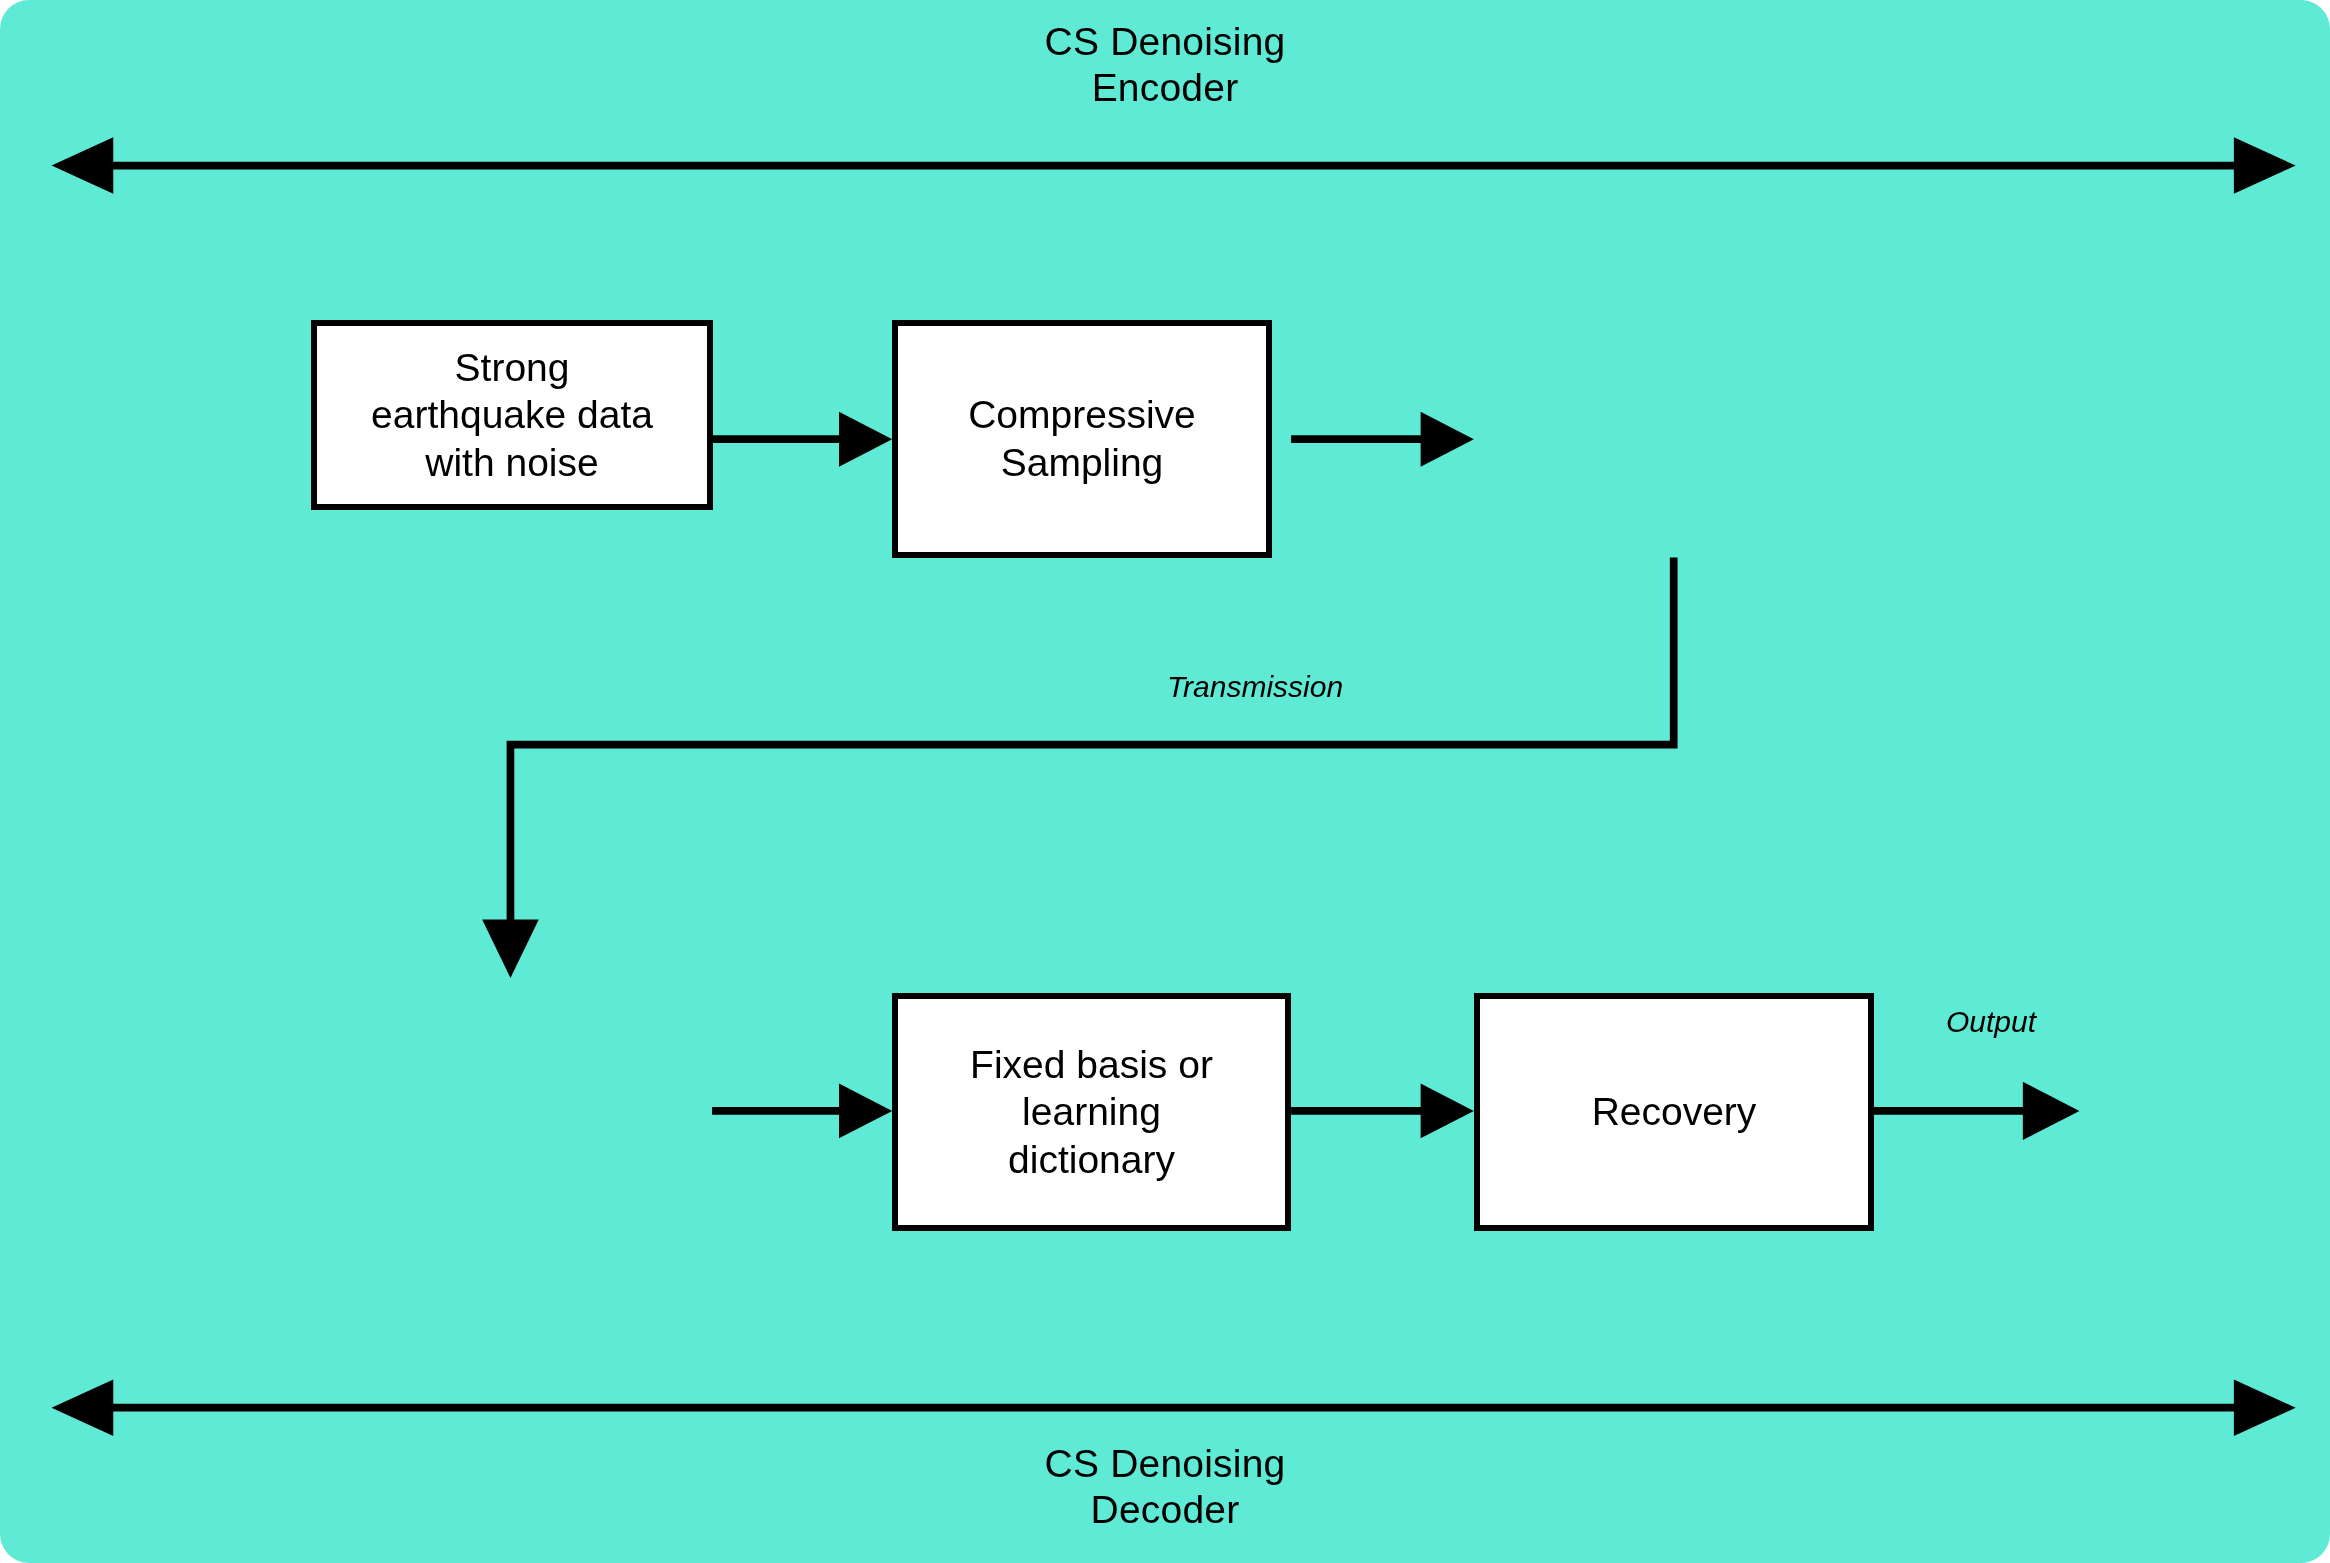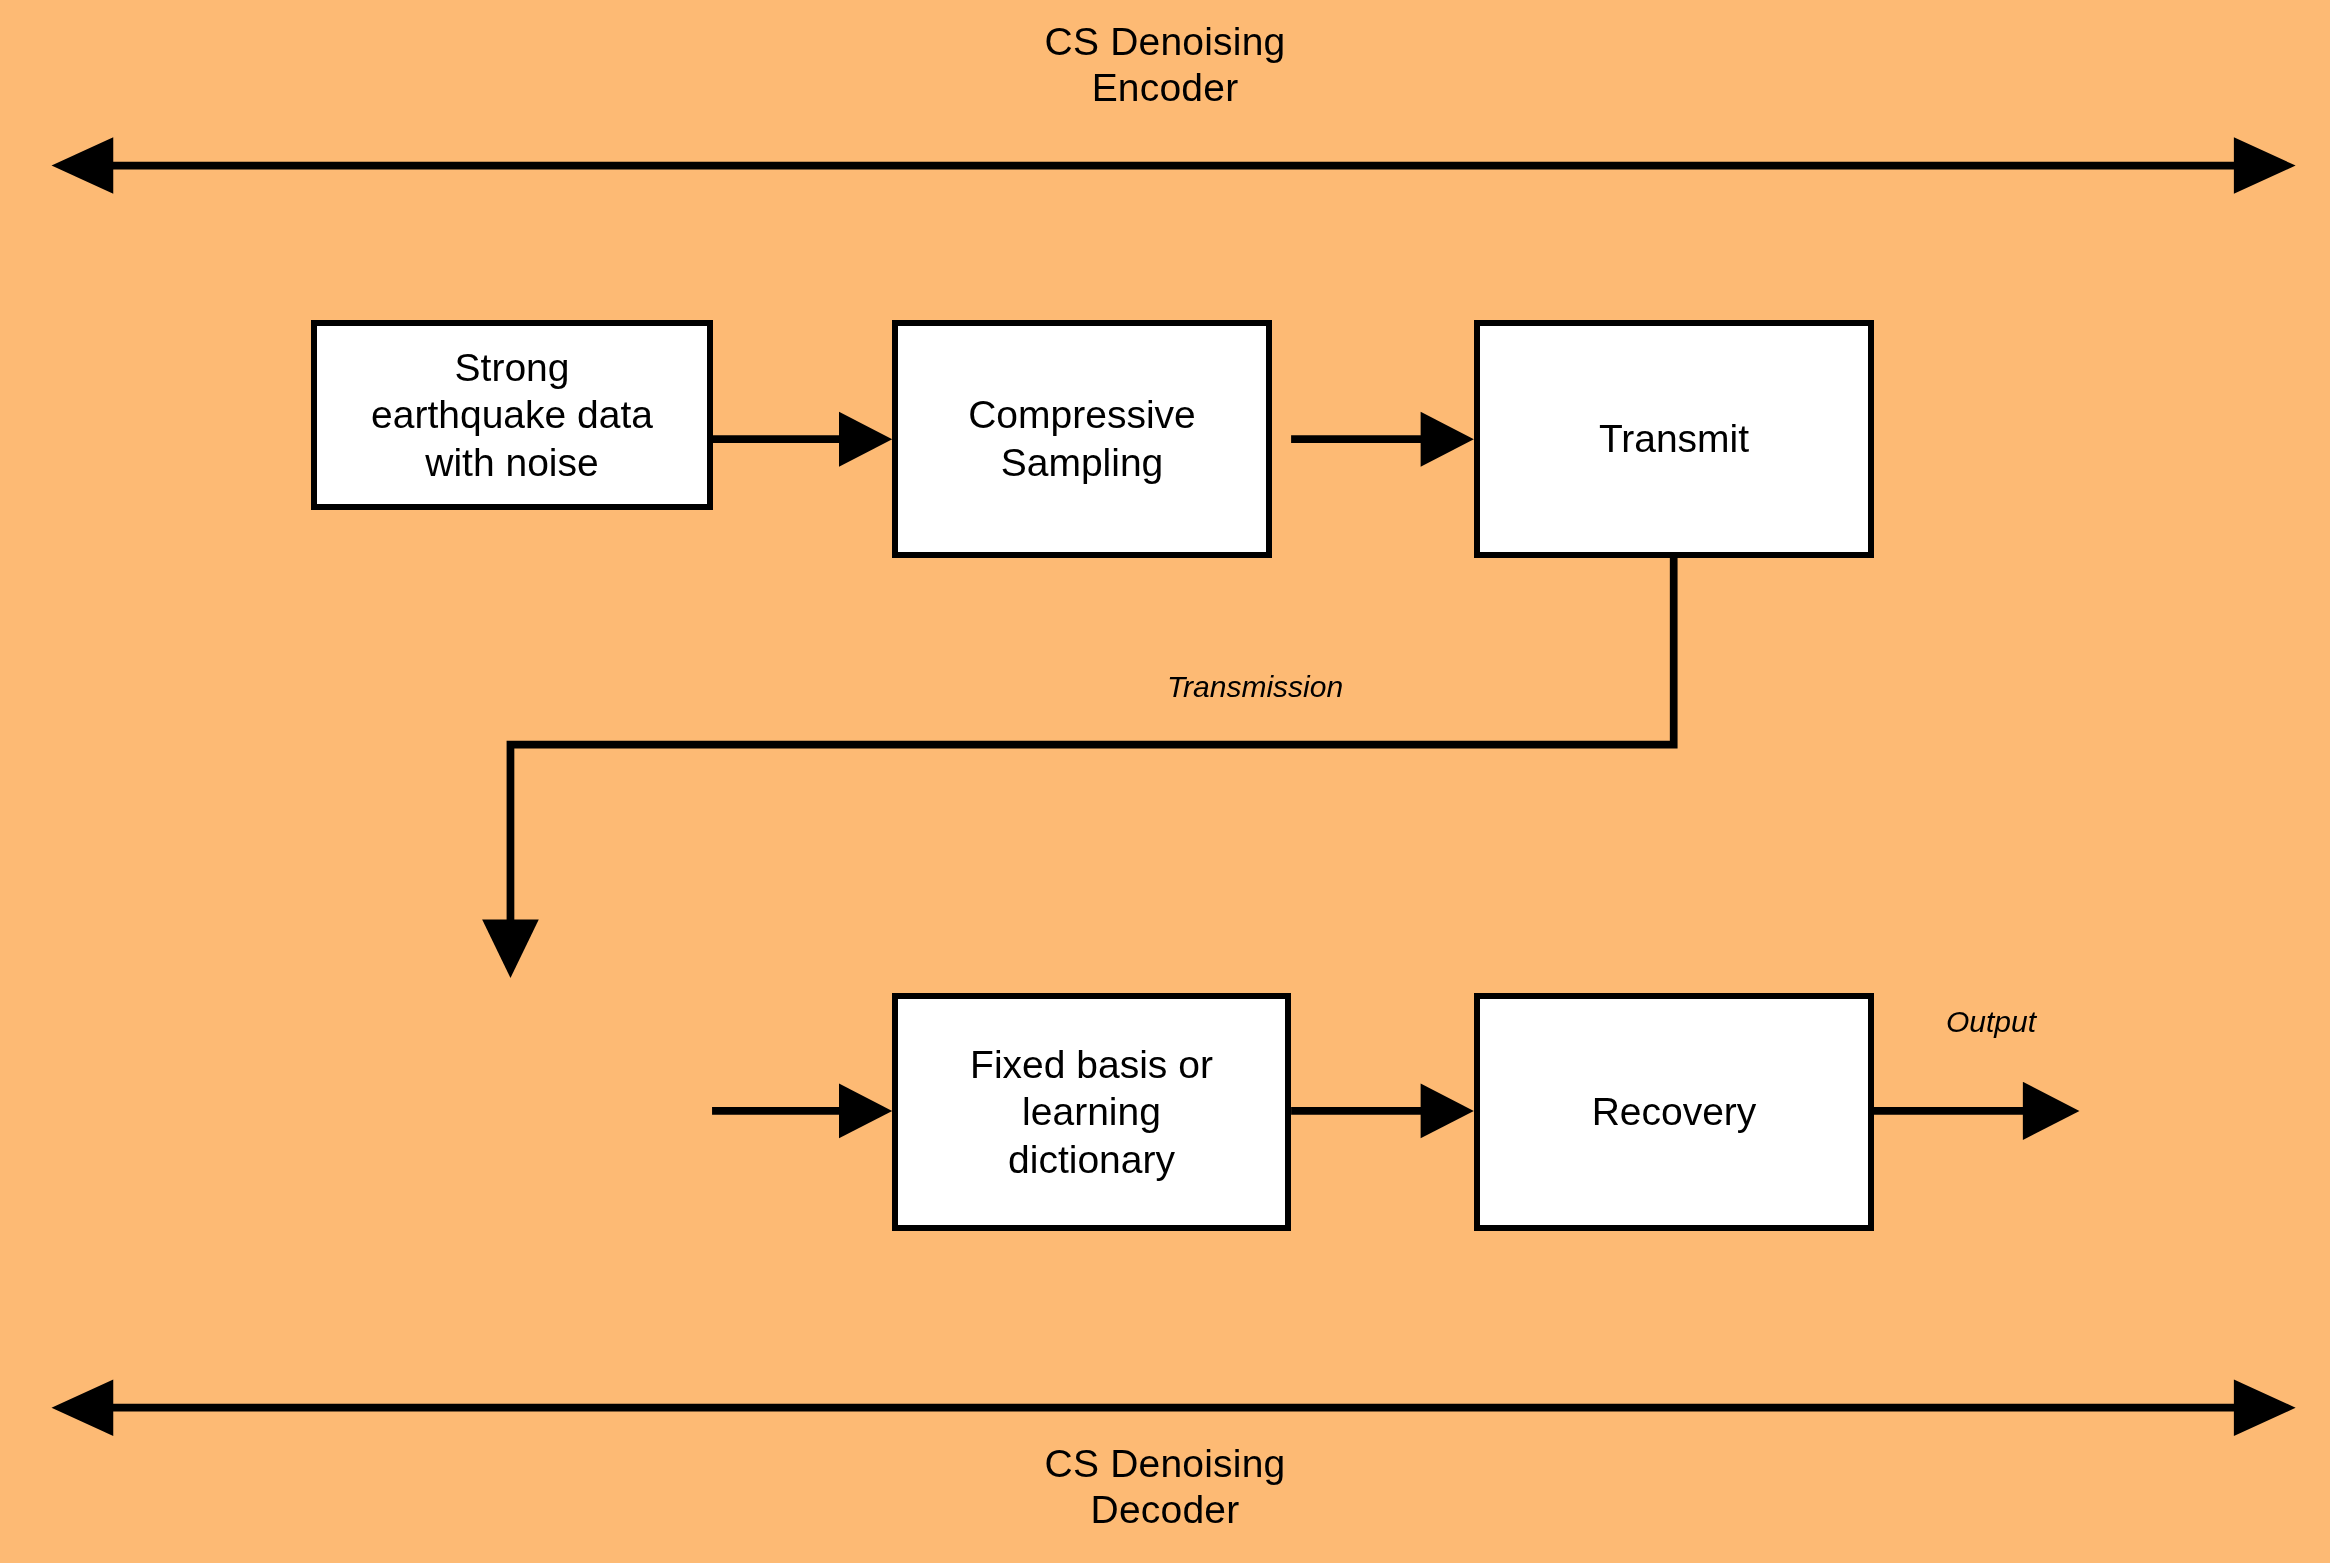--- a/index.html
+++ b/index.html
@@ -4,24 +4,25 @@
 <style>
   html, body {
     margin: 0;
     padding: 0;
     background: #ffffff;
   }
   #stage {
     position: relative;
     width: 2330px;
     height: 1563px;
-    background: #fdba74;
+    background: #5eead4;
     font-family: "Liberation Sans", sans-serif;
     color: #000000;
     overflow: hidden;
+    border-radius: 29px;
   }
   .band-label {
     position: absolute;
     text-align: center;
     font-size: 39px;
     line-height: 1.18;
     letter-spacing: 0.2px;
     white-space: pre-line;
     color: #000;
   }
@@ -127,23 +128,20 @@
     <span class="node-label">Strong
 earthquake data
 with noise</span>
   </div>
 
   <div class="node-box" id="node-1" style="left:892px; top:320px; width:380px; height:238px;">
     <span class="node-label">Compressive
 Sampling</span>
   </div>
 
-  <div class="node-box" id="node-2" style="left:1474px; top:320px; width:400px; height:238px;">
-    <span class="node-label">Transmit</span>
-  </div>
 
   <div class="free-label" id="label-transmission" style="left:1167px; top:669px;">Transmission</div>
 
 
   <div class="node-box" id="node-5" style="left:1474px; top:993px; width:400px; height:238px;">
     <span class="node-label">Recovery</span>
   </div>
 
   <div class="node-box" id="node-4" style="left:892px; top:993px; width:399px; height:238px;">
     <span class="node-label">Fixed basis or

